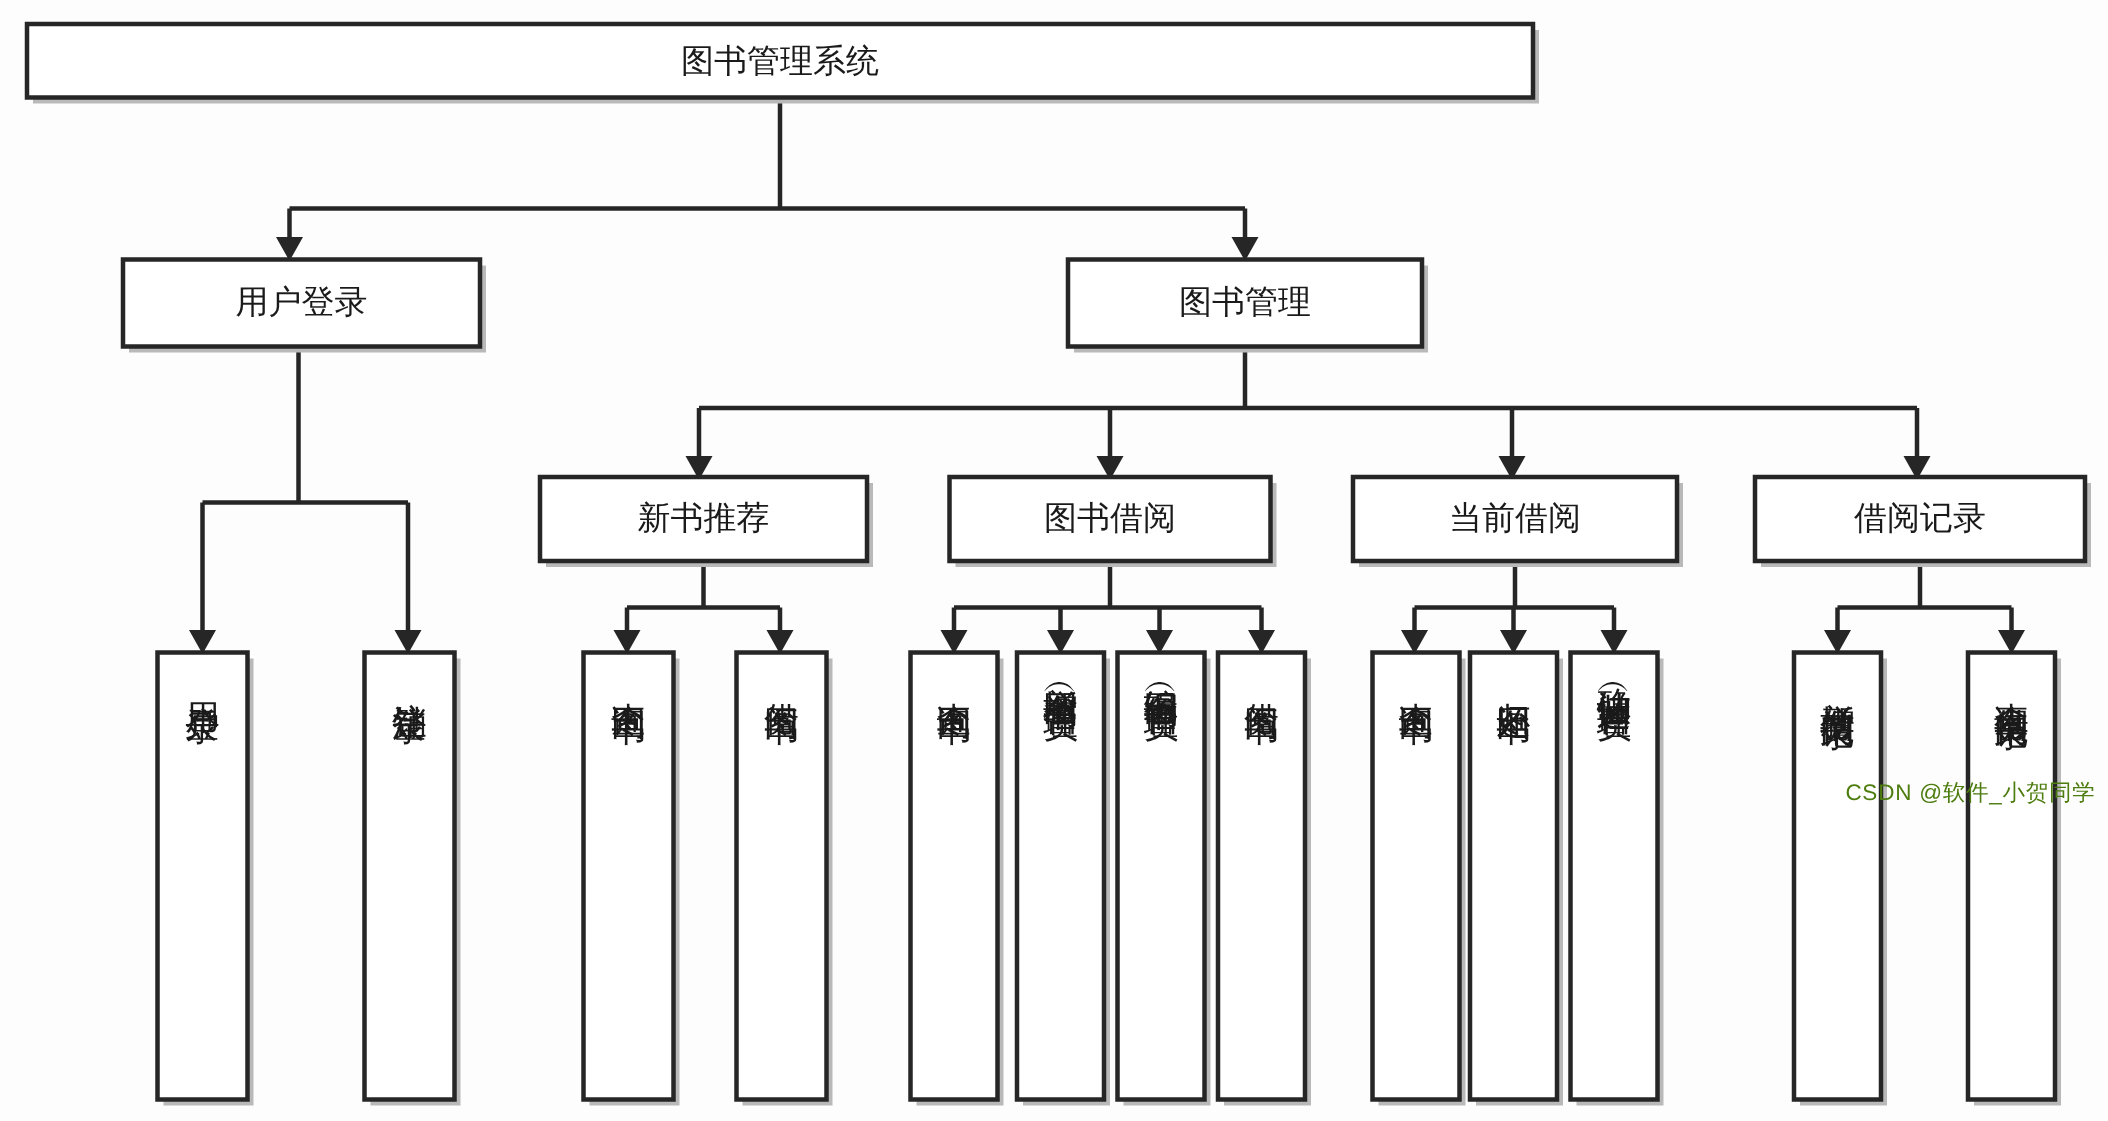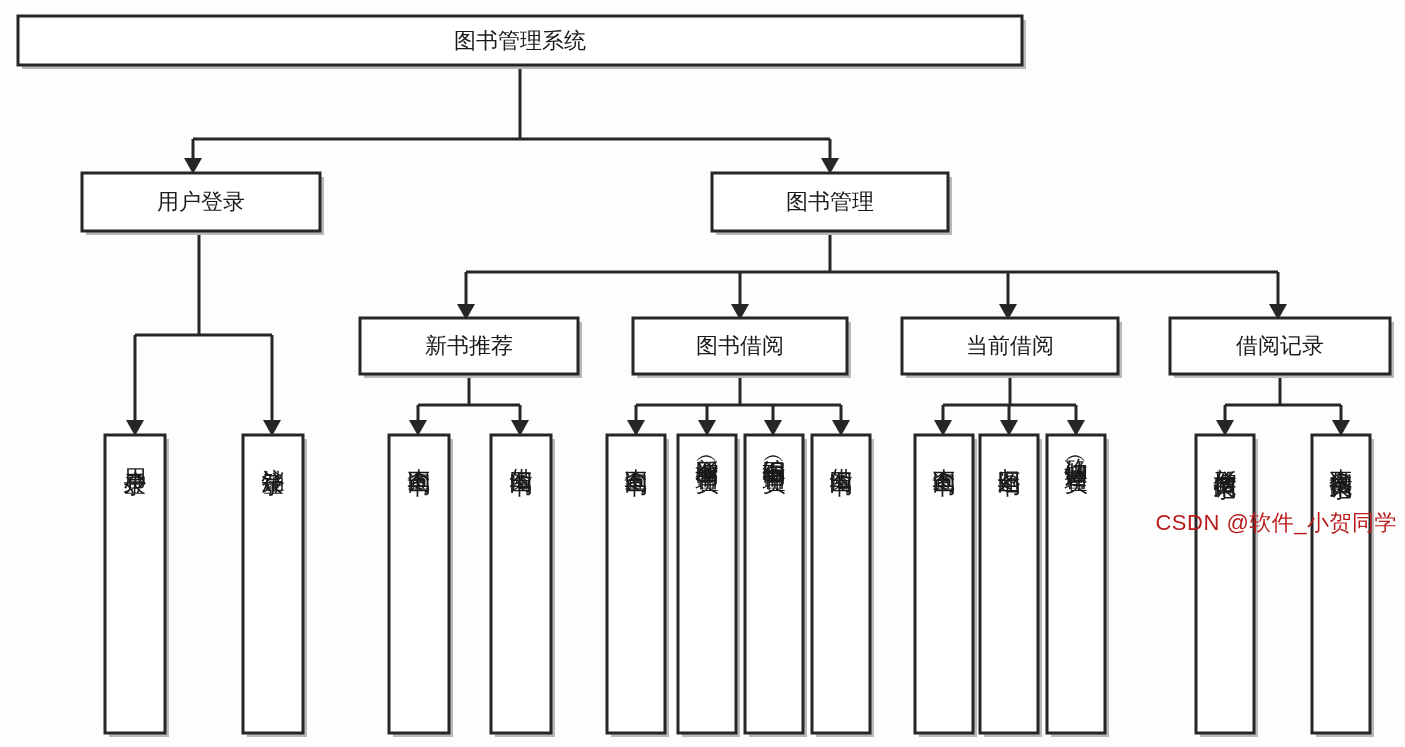--- a/index.html
+++ b/index.html
@@ -70,22 +70,22 @@
     color: #1a1a1a;
     letter-spacing: 2px;
     white-space: nowrap;
     text-align: left;
   }
   .watermark {
     position: absolute;
     right: 8px;
     bottom: 4px;
     font-family: "Liberation Sans", "DejaVu Sans", sans-serif;
-    font-size: 22px;
-    color: #b91c1c;
+    font-size: 15px;
+    color: #4d7c0f;
     letter-spacing: 0.5px;
     pointer-events: none;
     user-select: none;
   }
 </style>
 </head>
 <body>
 
 <div id="diagram-root">
   <svg class="diagram" viewBox="0 0 1405 747" xmlns="http://www.w3.org/2000/svg">

